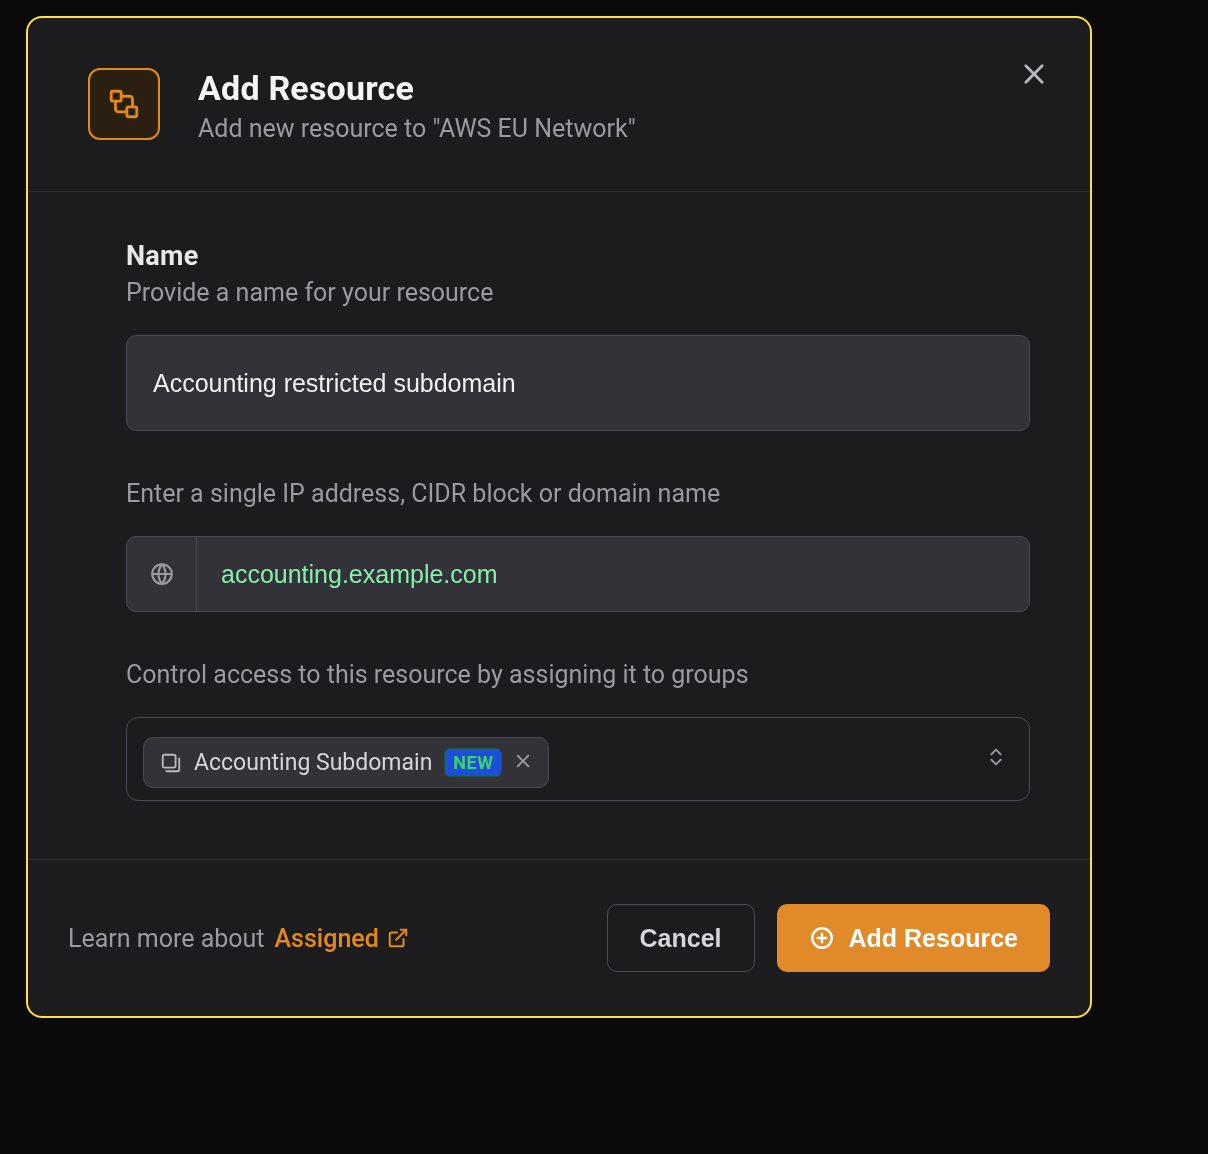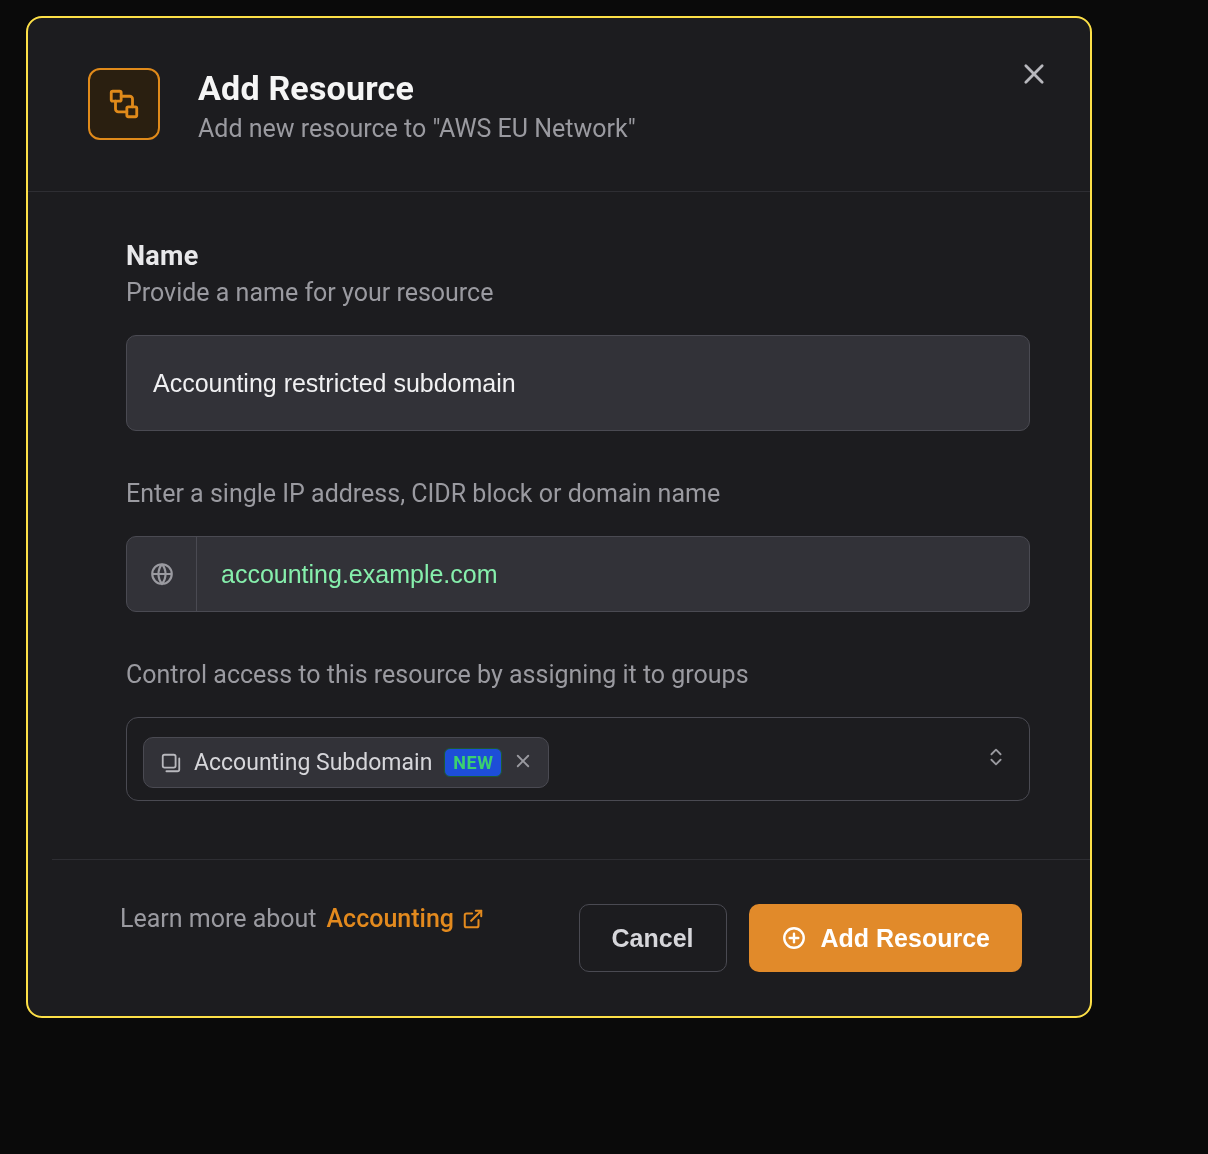--- a/index.html
+++ b/index.html
@@ -155,24 +155,23 @@
   .groups-toggle {
     position: absolute;
     right: 22px;
     top: 50%;
     transform: translateY(-50%);
     color: #9a9aa0;
     cursor: pointer;
   }
   .dialog-footer {
     display: flex;
-    align-items: flex-start;
-    padding: 44px 68px;
+    align-items: center;
+    padding: 44px 40px;
     border-top: 1px solid #2e2e33;
-    margin-left: 24px;
   }
   .learn-text {
     color: #9a9aa0;
     font-size: 25px;
   }
   .learn-link {
     color: #e38a1e;
     font-size: 25px;
     font-weight: 500;
     display: inline-flex;
@@ -278,21 +277,21 @@
           </svg>
         </div>
       </div>
     </div>
 
   </div>
 
   <div class="dialog-footer">
     <span class="learn-text">Learn more about</span>
     <span class="learn-link">
-      <span>Accounting</span>
+      <span>Assigned</span>
       <svg width="22" height="22" viewBox="0 0 24 24" fill="none" stroke="currentColor" stroke-width="2.2" stroke-linecap="round" stroke-linejoin="round">
         <path d="M18 13v6a2 2 0 0 1-2 2H5a2 2 0 0 1-2-2V8a2 2 0 0 1 2-2h6"></path>
         <polyline points="15 3 21 3 21 9"></polyline>
         <line x1="10" y1="14" x2="21" y2="3"></line>
       </svg>
     </span>
     <div class="footer-spacer"></div>
     <button class="btn btn-cancel">
       <span>Cancel</span>
     </button>

